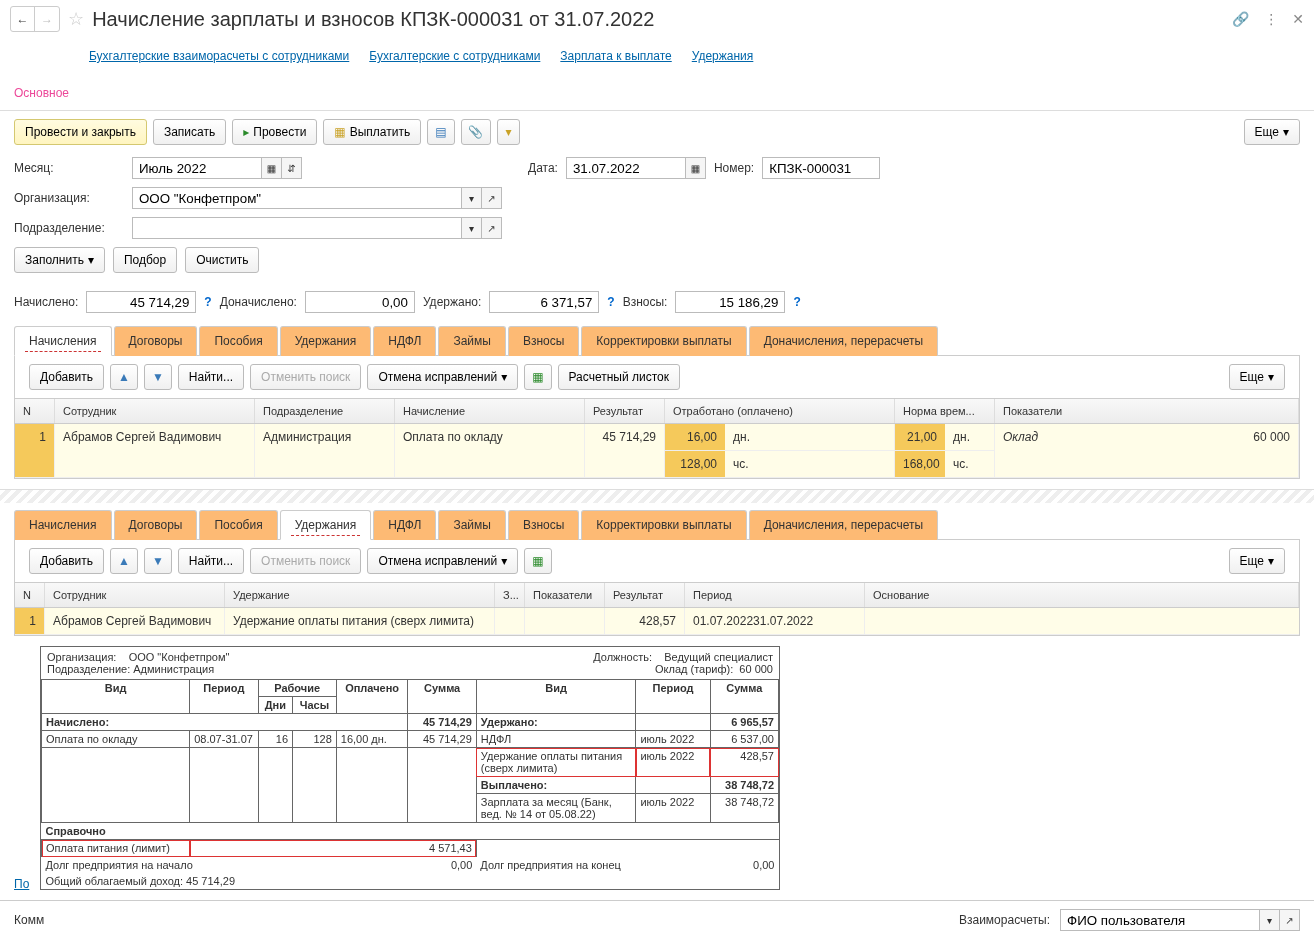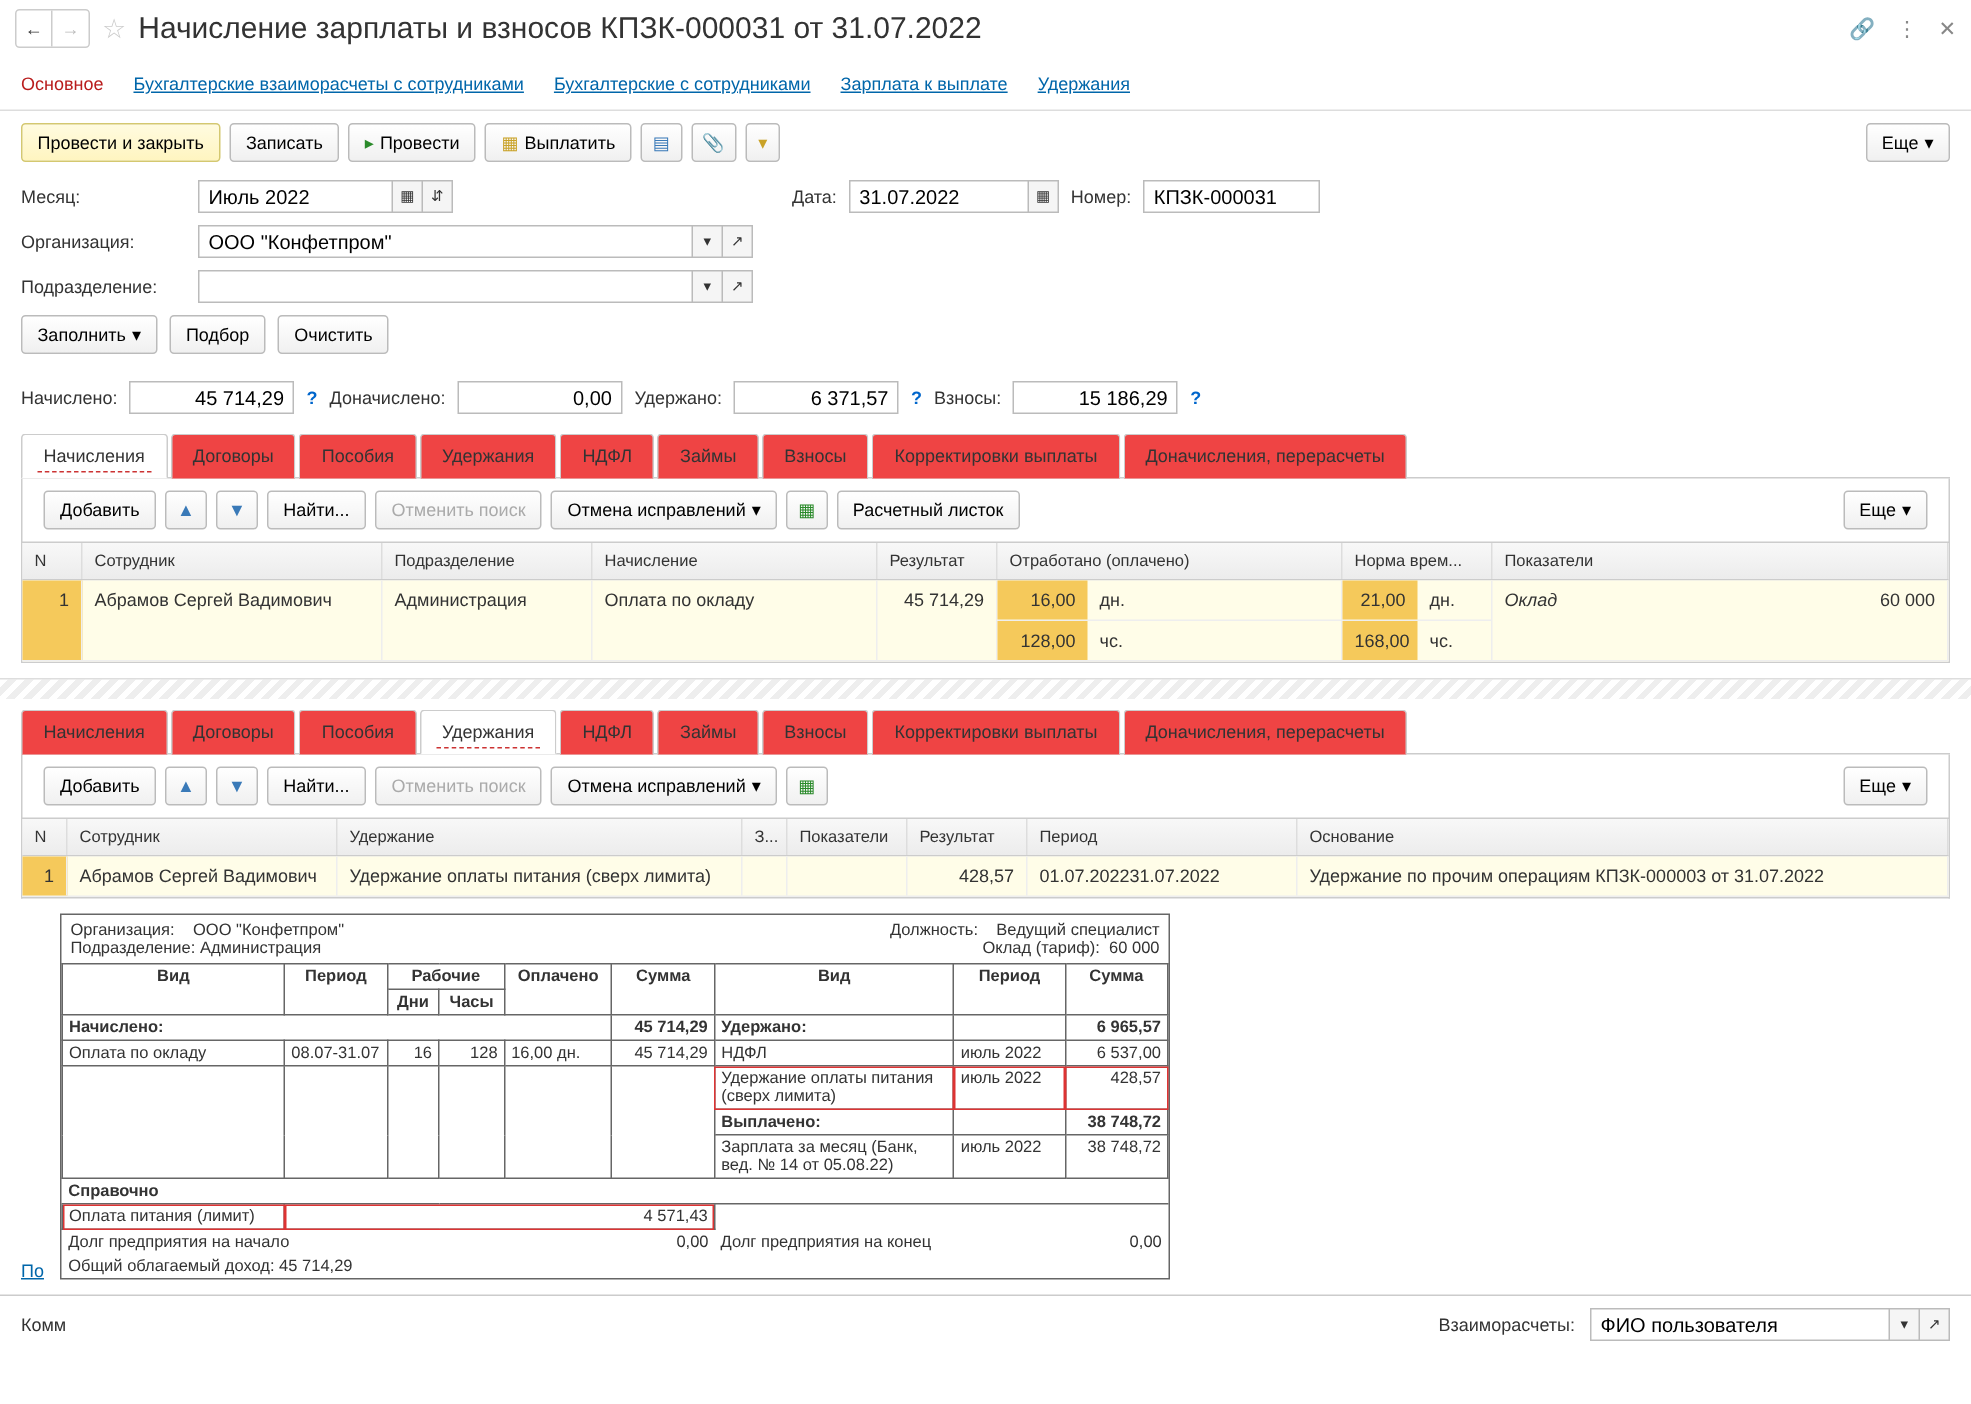--- a/index.html
+++ b/index.html
@@ -8,41 +8,41 @@
 .nav-btns { display: flex; border: 1px solid #ccc; border-radius: 3px; }
 .nav-btn { width: 24px; height: 24px; display: flex; align-items: center; justify-content: center; cursor: pointer; border-right: 1px solid #ccc; }
 .nav-btn:last-child { border-right: none; }
 .star { color: #ccc; font-size: 18px; }
 .title { font-size: 20px; color: #333; flex: 1; }
 .title-icons { display: flex; gap: 14px; align-items: center; color: #888; }
 .title-icons span { cursor: pointer; font-size: 14px; }
 
 .navbar { display: flex; gap: 20px; padding: 10px 14px; border-bottom: 1px solid #ddd; }
 .nav-link { color: #0066aa; text-decoration: underline; cursor: pointer; }
-.nav-link.active { color: #b91c1c; text-decoration: none; font-weight: normal; }
+.nav-link.active { color: #ec4899; text-decoration: none; font-weight: normal; margin-top: 37px; }
 
 .toolbar { display: flex; gap: 6px; padding: 8px 14px; align-items: center; }
 .btn { border: 1px solid #bbb; background: linear-gradient(#fff,#f0f0f0); padding: 5px 10px; border-radius: 3px; cursor: pointer; display: inline-flex; align-items: center; gap: 4px; font-size: 12px; }
 .btn.primary { background: linear-gradient(#fffbe0,#fff5c0); border-color: #d4c870; }
 .btn.icon-only { padding: 5px 7px; }
 .spacer { flex: 1; }
 
 .form-area { padding: 4px 14px; }
 .form-row { display: flex; align-items: center; gap: 8px; margin-bottom: 8px; }
 .form-label { width: 110px; }
 .input { border: 1px solid #bbb; padding: 3px 6px; background: #fff; height: 22px; }
 .input-group { display: flex; }
 .input-group .ig-btn { border: 1px solid #bbb; border-left: none; width: 20px; height: 22px; display: flex; align-items: center; justify-content: center; background: #f5f5f5; cursor: pointer; font-size: 10px; }
 .help { color: #0066cc; font-weight: bold; cursor: pointer; }
 
 .totals-row { display: flex; align-items: center; gap: 8px; padding: 6px 14px; }
 .totals-row .input { text-align: right; width: 110px; }
 
 .tabs { display: flex; border-bottom: 1px solid #ccc; margin: 6px 14px 0; }
-.tab { padding: 7px 14px; border: 1px solid #ccc; border-bottom: none; background: #ef4444; cursor: pointer; margin-right: 2px; border-radius: 3px 3px 0 0; position: relative; top: 1px; }
+.tab { padding: 7px 14px; border: 1px solid #ccc; border-bottom: none; background: #fdba74; cursor: pointer; margin-right: 2px; border-radius: 3px 3px 0 0; position: relative; top: 1px; }
 .tab.active { background: #fff; border-bottom: 1px solid #fff; }
 .tab.active.underlined::after { content:""; position:absolute; left:10px; right:10px; bottom:3px; border-bottom:1px dashed #cc3333; }
 
 .tab-toolbar { display: flex; gap: 6px; padding: 8px 14px; align-items: center; border: 1px solid #ccc; border-top: none; margin: 0 14px; }
 .tab-toolbar .btn.disabled { color: #aaa; }
 
 .grid { margin: 0 14px; border: 1px solid #ccc; border-top: none; }
 .grid-head { display: flex; background: linear-gradient(#f8f8f8,#ececec); border-bottom: 1px solid #ccc; }
 .gh { padding: 6px 8px; border-right: 1px solid #ddd; font-size: 11px; }
 .grid-row { display: flex; border-bottom: 1px solid #eee; background: #fffde8; }
@@ -305,21 +305,20 @@
     <div class="gc num" style="width:30px">1</div>
     <div class="gc" style="width:180px">Абрамов Сергей Вадимович</div>
     <div class="gc" style="width:270px">Удержание оплаты питания (сверх лимита)</div>
     <div class="gc" style="width:30px"></div>
     <div class="gc" style="width:80px"></div>
     <div class="gc num" style="width:80px">428,57</div>
     <div class="gc" style="width:180px;display:flex;">
         <span>01.07.2022</span>
         <span>31.07.2022</span>
       </div>
-    <div class="gc" style="flex:1">Удержание по прочим операциям КПЗК-000003 от 31.07.2022</div>
   </div>
 </div>
 
 <div class="payslip">
   <div class="ps-head">
     <div class="ps-head-row">
         <span><span>Организация:</span>&nbsp;&nbsp;&nbsp;&nbsp;<span>ООО "Конфетпром"</span></span>
         <span><span>Должность:</span>&nbsp;&nbsp;&nbsp;&nbsp;<span>Ведущий специалист</span></span>
       </div>
     <div class="ps-head-row">

